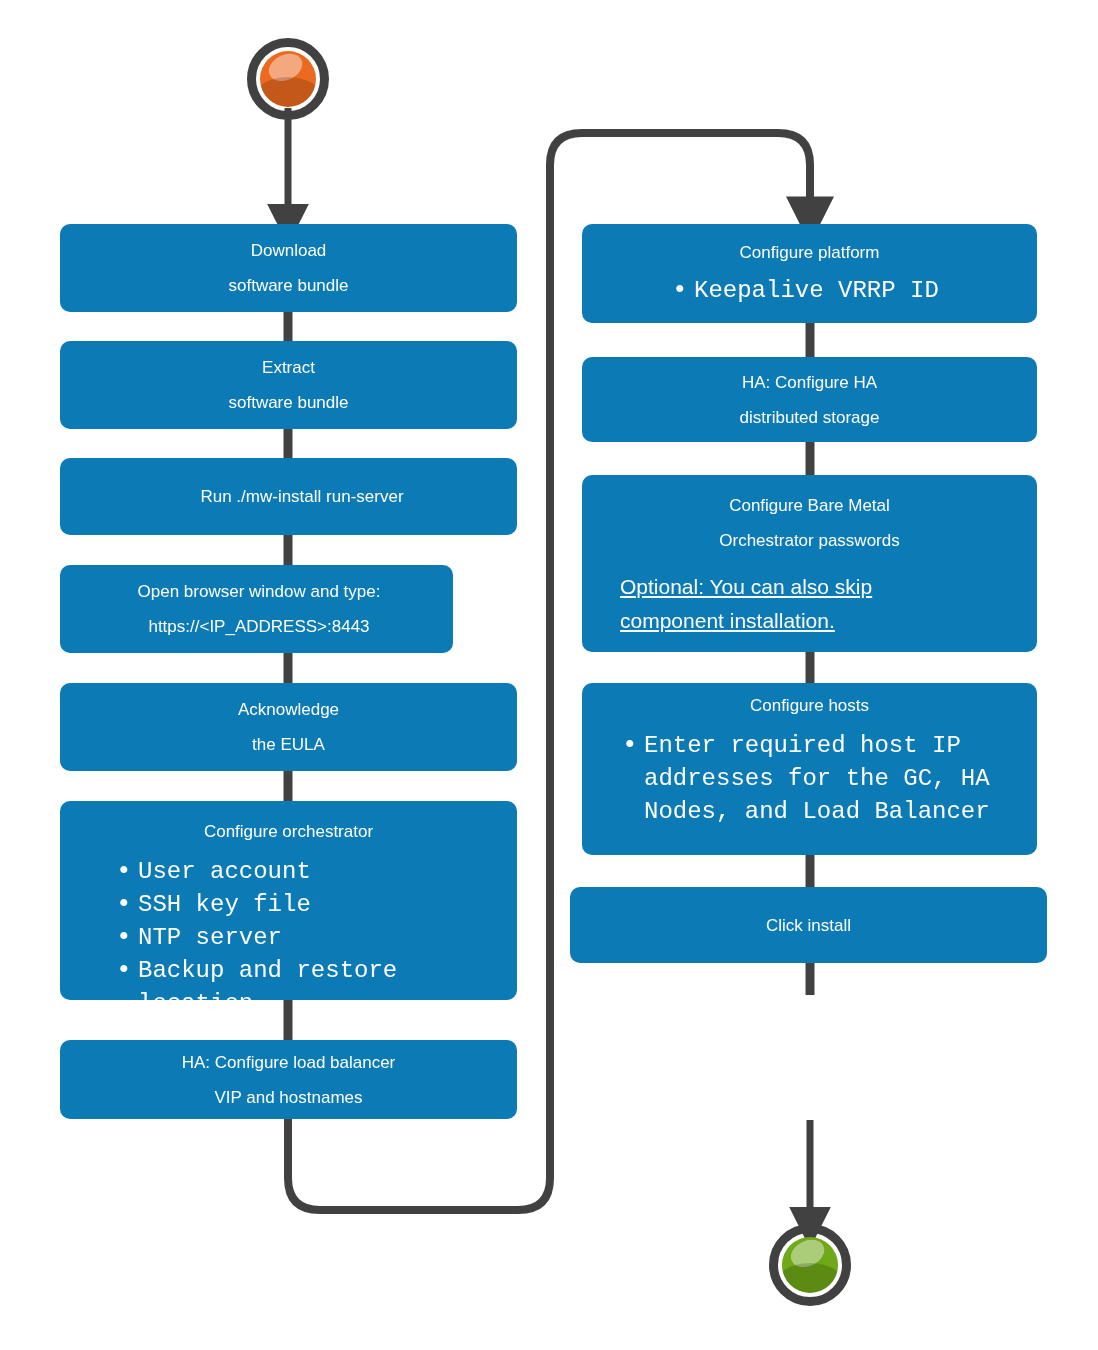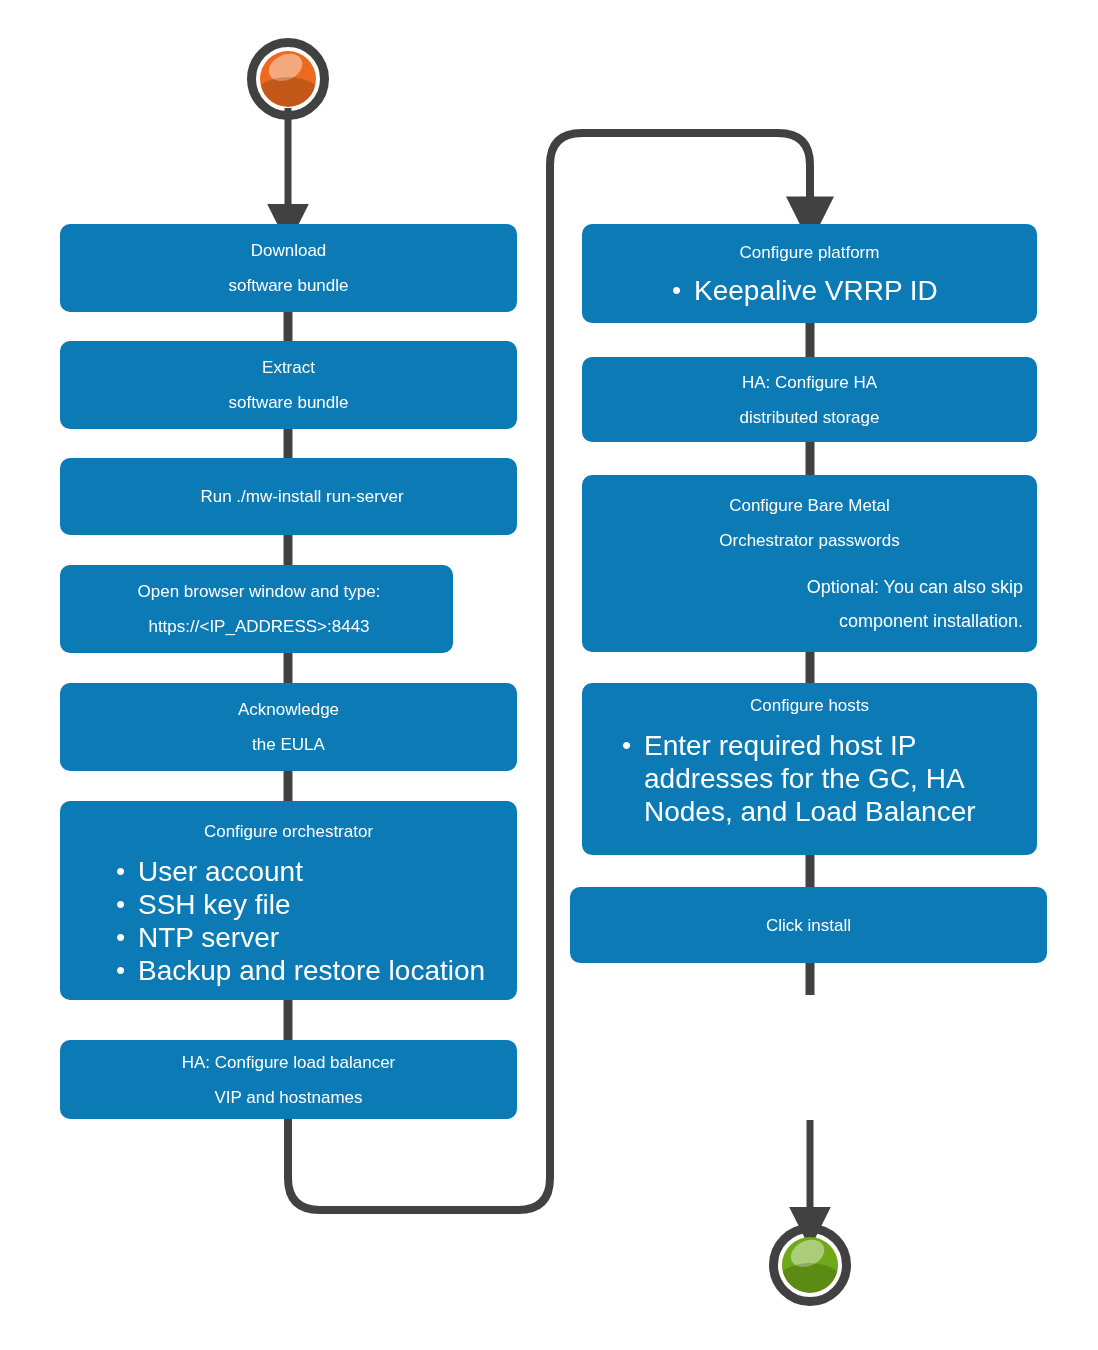--- a/index.html
+++ b/index.html
@@ -38,37 +38,39 @@
     justify-content: center;
     padding: 6px 14px;
   }
   .node-title {
     text-align: center;
     font-size: 17px;
     line-height: 35px;
     white-space: pre-line;
   }
   .node-sub {
-    text-align: right;
-    font-size: 18px;
+    text-align: left;
+    font-size: 21px;
     line-height: 34px;
     white-space: pre-line;
     margin-top: 12px;
+    text-decoration: underline;
   }
   .bullets {
     list-style: none;
     margin: 6px 0 0 0;
     padding: 0;
   }
   .bullets li {
     position: relative;
     padding-left: 26px;
-    font-size: 28px;
+    font-size: 24px;
     line-height: 33px;
     white-space: pre-line;
+    font-family: Liberation Mono, monospace;
   }
   .bullets li::before {
     content: "\2022";
     position: absolute;
     left: 4px;
     top: 0;
     font-size: 26px;
     line-height: 33px;
   }
   .bullets.centered-block {

